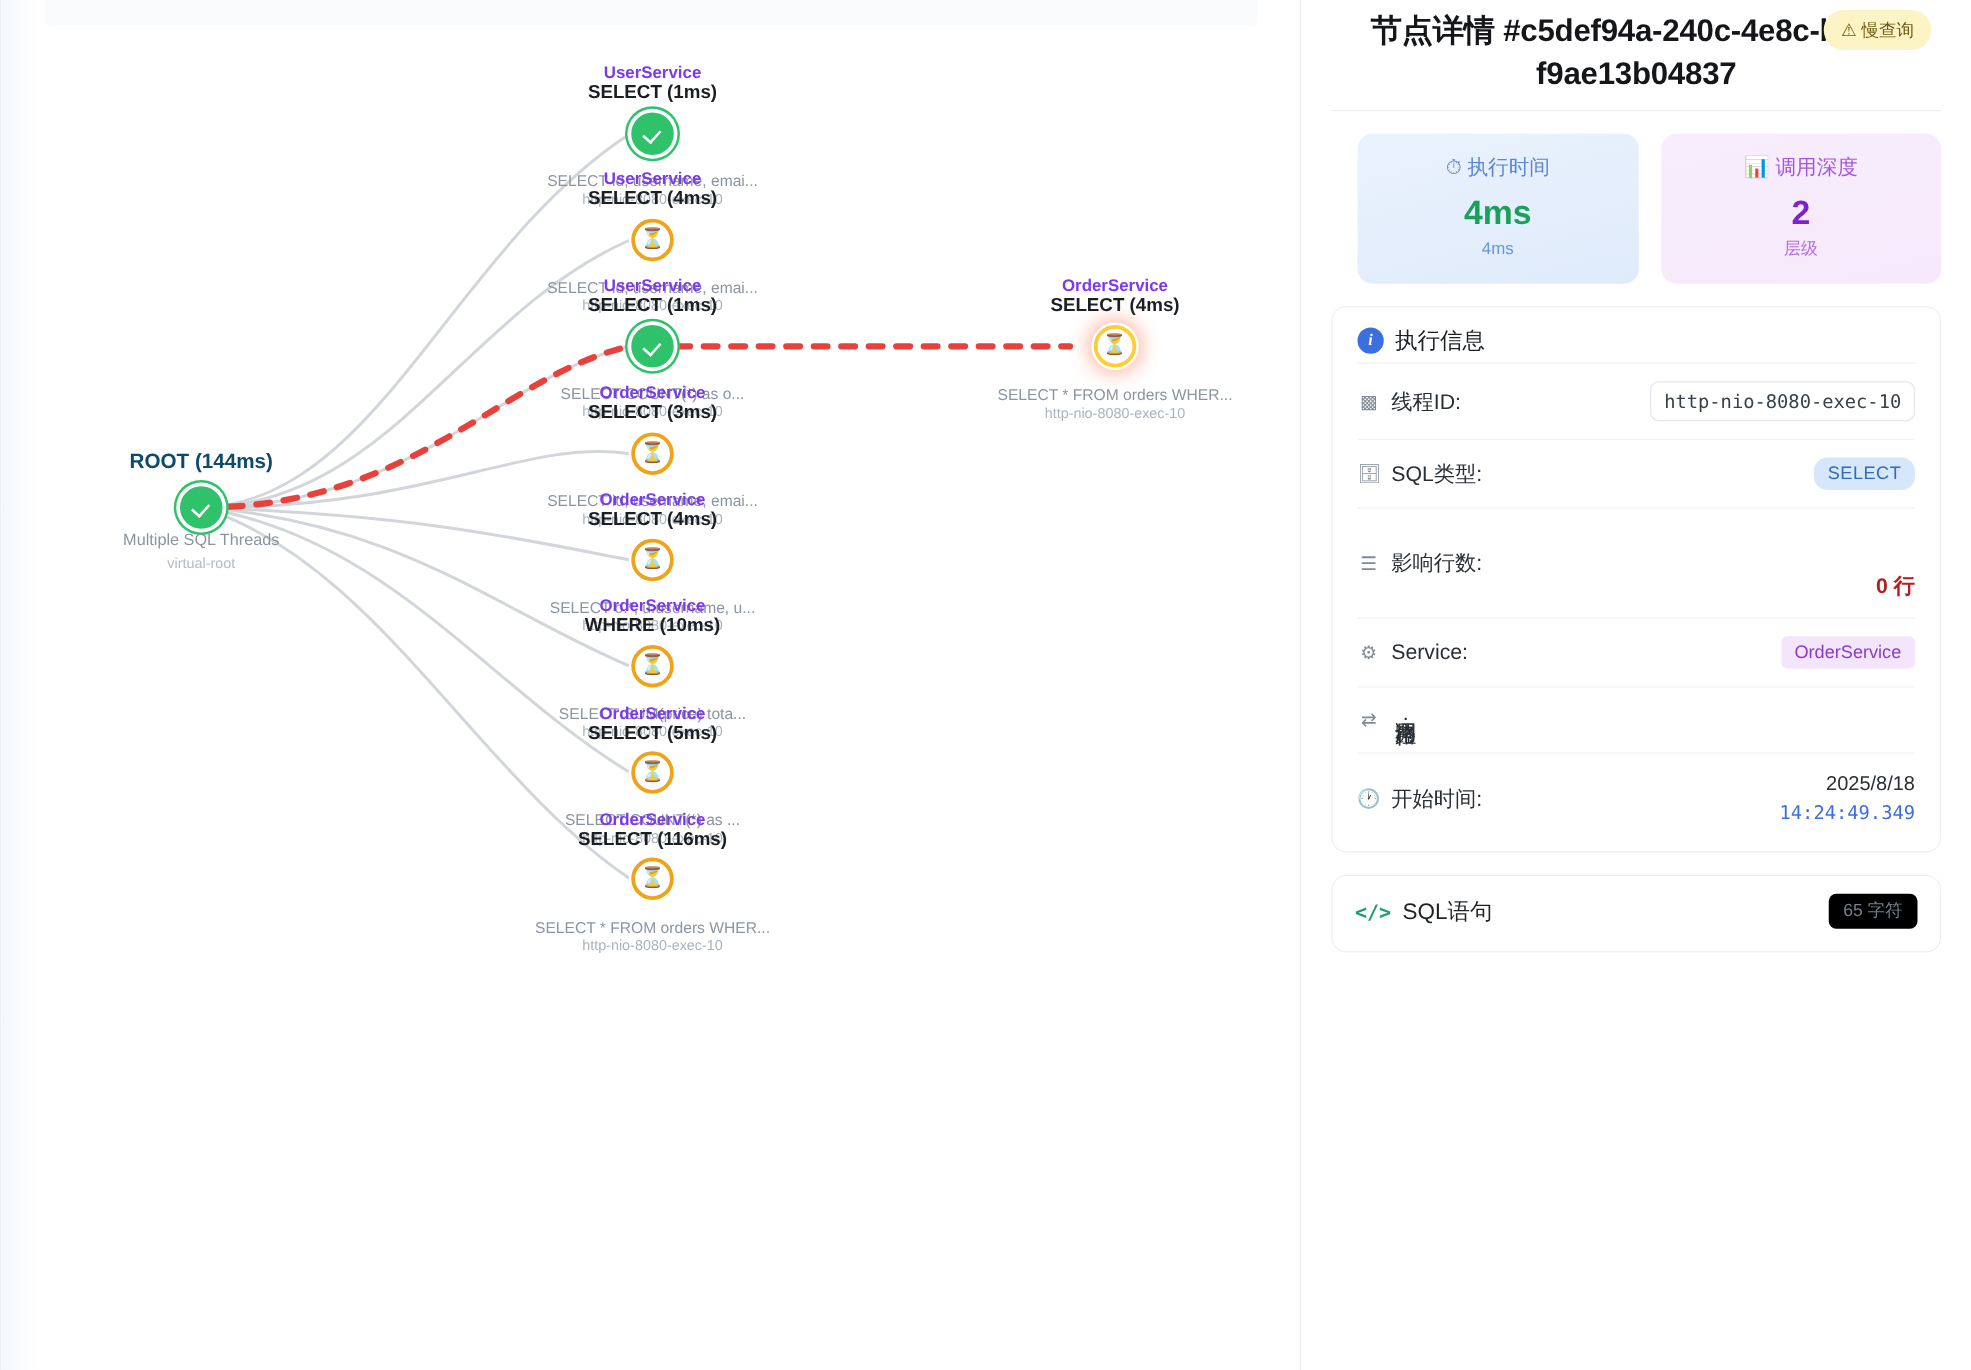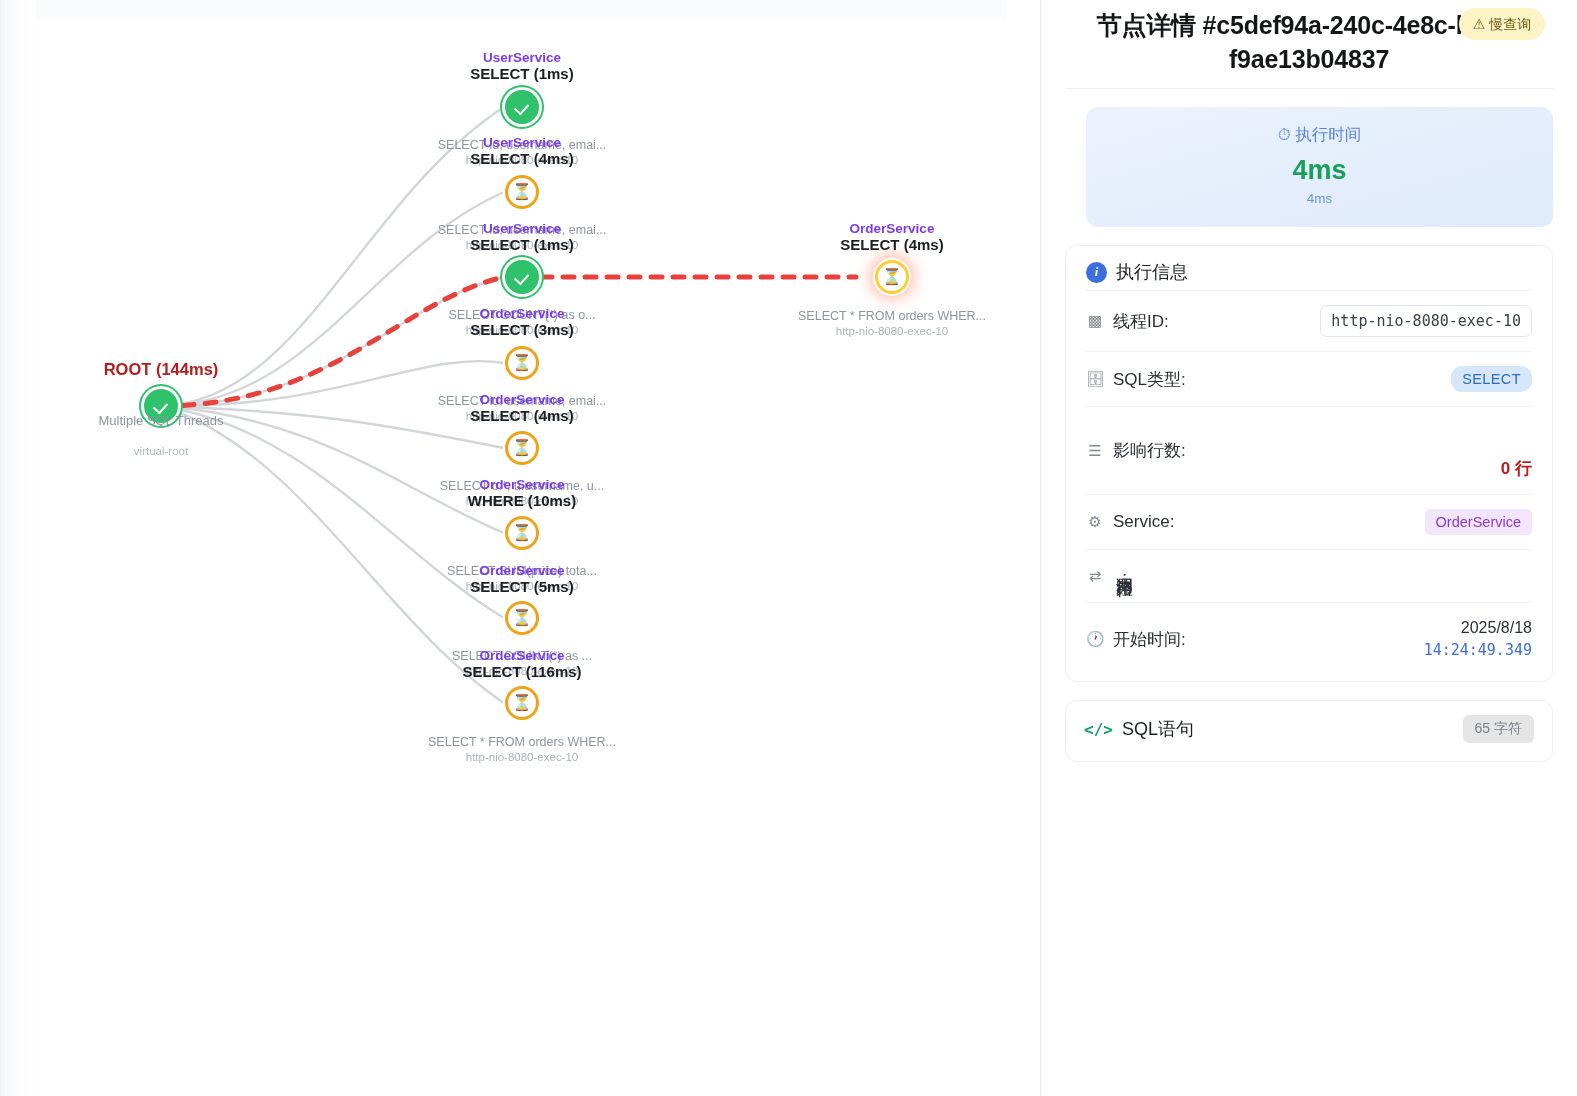--- a/index.html
+++ b/index.html
@@ -77,21 +77,21 @@
   }
   .node-botlabel {
     position: absolute; transform: translateX(-50%);
     text-align: center; white-space: nowrap; pointer-events: none;
   }
   .sqlprev { font-size: 12.5px; color: #8b95a1; line-height: 15px; }
   .thread  { font-size: 11.5px; color: #aab3bd; line-height: 14px; }
 
   .root-title {
     position: absolute; transform: translateX(-50%);
-    font-size: 16.5px; font-weight: 700; color: #b91c1c; white-space: nowrap;
+    font-size: 16.5px; font-weight: 700; color: #0c4a6e; white-space: nowrap;
   }
   .root-sub1 { position:absolute; transform: translateX(-50%); font-size: 13px; color:#8b95a1; white-space:nowrap;}
   .root-sub2 { position:absolute; transform: translateX(-50%); font-size: 11.5px; color:#b2bac3; white-space:nowrap;text-align:right;}
 
   
   #detail-panel {
     position: relative;
     width: 537px; height: 1096px;
     background: #ffffff;
     border-left: 1px solid #e9edf1;
@@ -199,21 +199,21 @@
   .time-t { font-family:"DejaVu Sans Mono","Liberation Mono",monospace; font-size: 15px; color: #3b6fe0; }
 
   .sql-card {
     margin-top: 18px; border: 1px solid #eceff3; border-radius: 12px;
     background: #ffffff; padding: 14px 18px 18px;
   }
   .sql-head { display:flex; align-items:center; justify-content: space-between; }
   .sql-head-left { display:flex; align-items:center; gap:9px; font-size:18px; color:#1d2126; }
   .code-tag { color:#19a06a; font-family:"DejaVu Sans Mono",monospace; font-size:16px; font-weight:700; }
   .char-count {
-    background:#e5e5e5; color:#77808c; border-radius:6px;
+    background:#000000; color:#77808c; border-radius:6px;
     padding: 5px 12px; font-size: 14px;
   }
   .sql-block {
     margin-top: 14px; background:#151c2e; border-radius: 10px;
     padding: 20px 18px; color:#3ddc84;
     font-family: "DejaVu Sans Mono","Liberation Mono",monospace;
     font-size: 16px; line-height: 28px; text-align: center; white-space: pre;
   }
 </style>
 </head>
@@ -240,21 +240,21 @@
       <path d="M160 406 C 330 406, 400 300, 503 277" fill="none" stroke="#e8413c" stroke-width="5" stroke-linecap="round" stroke-dasharray="11 11"></path>
       <path d="M540 277 L 855 277" fill="none" stroke="#e8413c" stroke-width="5" stroke-linecap="round" stroke-dasharray="11 11"></path>
     </svg>
 
     <div class="root-title" style="left:160px; top:360px;">ROOT (144ms)</div>
     <div class="node" style="left:160px; top:406px;">
       <div class="node-circle ok">
           <span class="glyph"></span>
         </div>
     </div>
-    <div class="root-sub1" style="left:160px; top:413px;">Multiple SQL Threads</div>
+    <div class="root-sub1" style="left:160px; top:424px;">Multiple SQL Threads</div>
     <div class="root-sub2" style="left:160px; top:445px;">virtual-root</div>
 
     <div class="node-toplabel" style="left:521px; top:50px;">
       <div class="svc">UserService</div>
       <div class="op">SELECT (1ms)</div>
     </div>
     <div class="node" style="left:521px; top:107px;">
       <div class="node-circle ok">
           <span class="glyph"></span>
         </div>
@@ -390,20 +390,28 @@
 
     <div id="stat-row">
       <div class="stat-card time">
         <div class="stat-label">
           <span>⏱</span>
           <span>执行时间</span>
         </div>
         <div class="stat-value">4ms</div>
         <div class="stat-sub">4ms</div>
       </div>
+      <div class="stat-card depth">
+        <div class="stat-label">
+          <span>📊</span>
+          <span>调用深度</span>
+        </div>
+        <div class="stat-value">2</div>
+        <div class="stat-sub">层级</div>
+      </div>
     </div>
 
     <div class="section-card">
       <div class="section-head">
         <span class="info-dot">i</span>
         <span>执行信息</span>
       </div>
 
       <div class="row">
         <div class="row-label">

